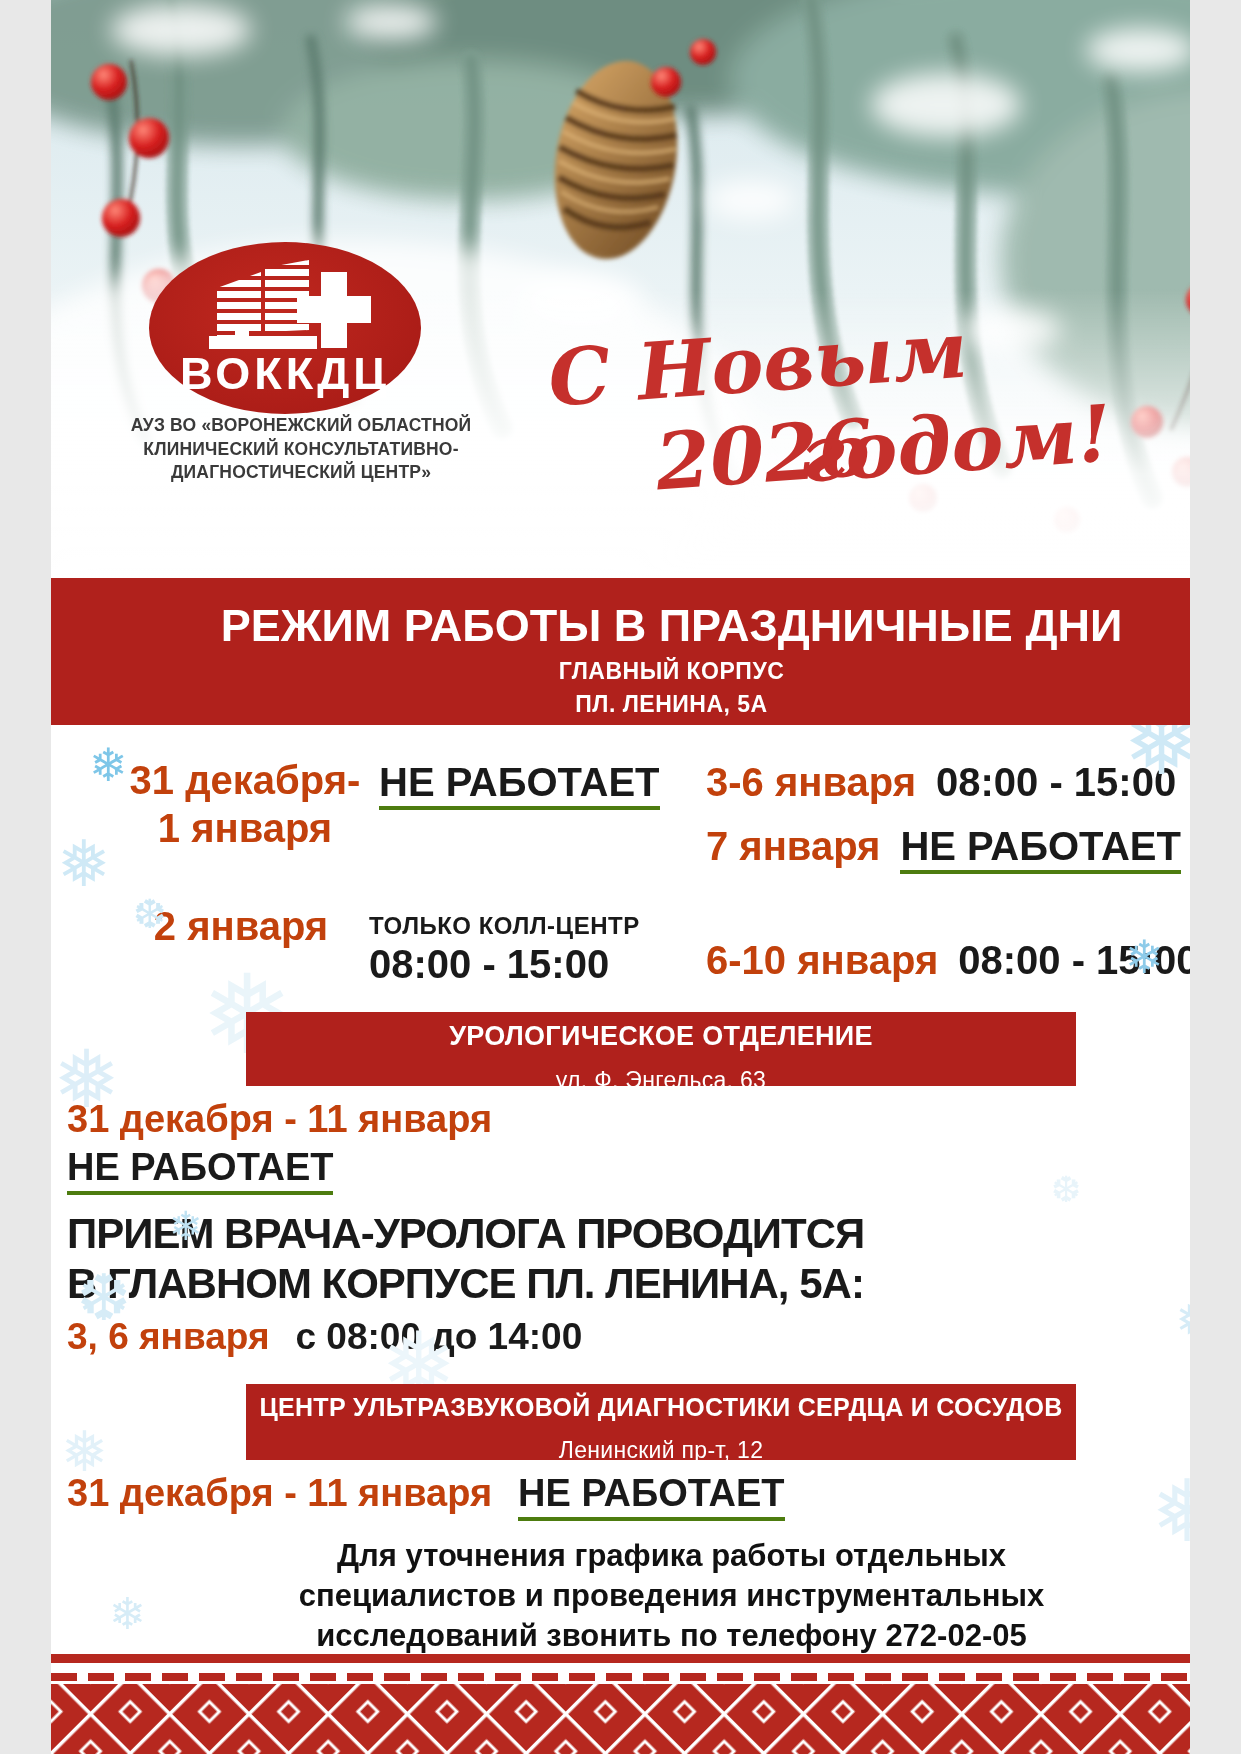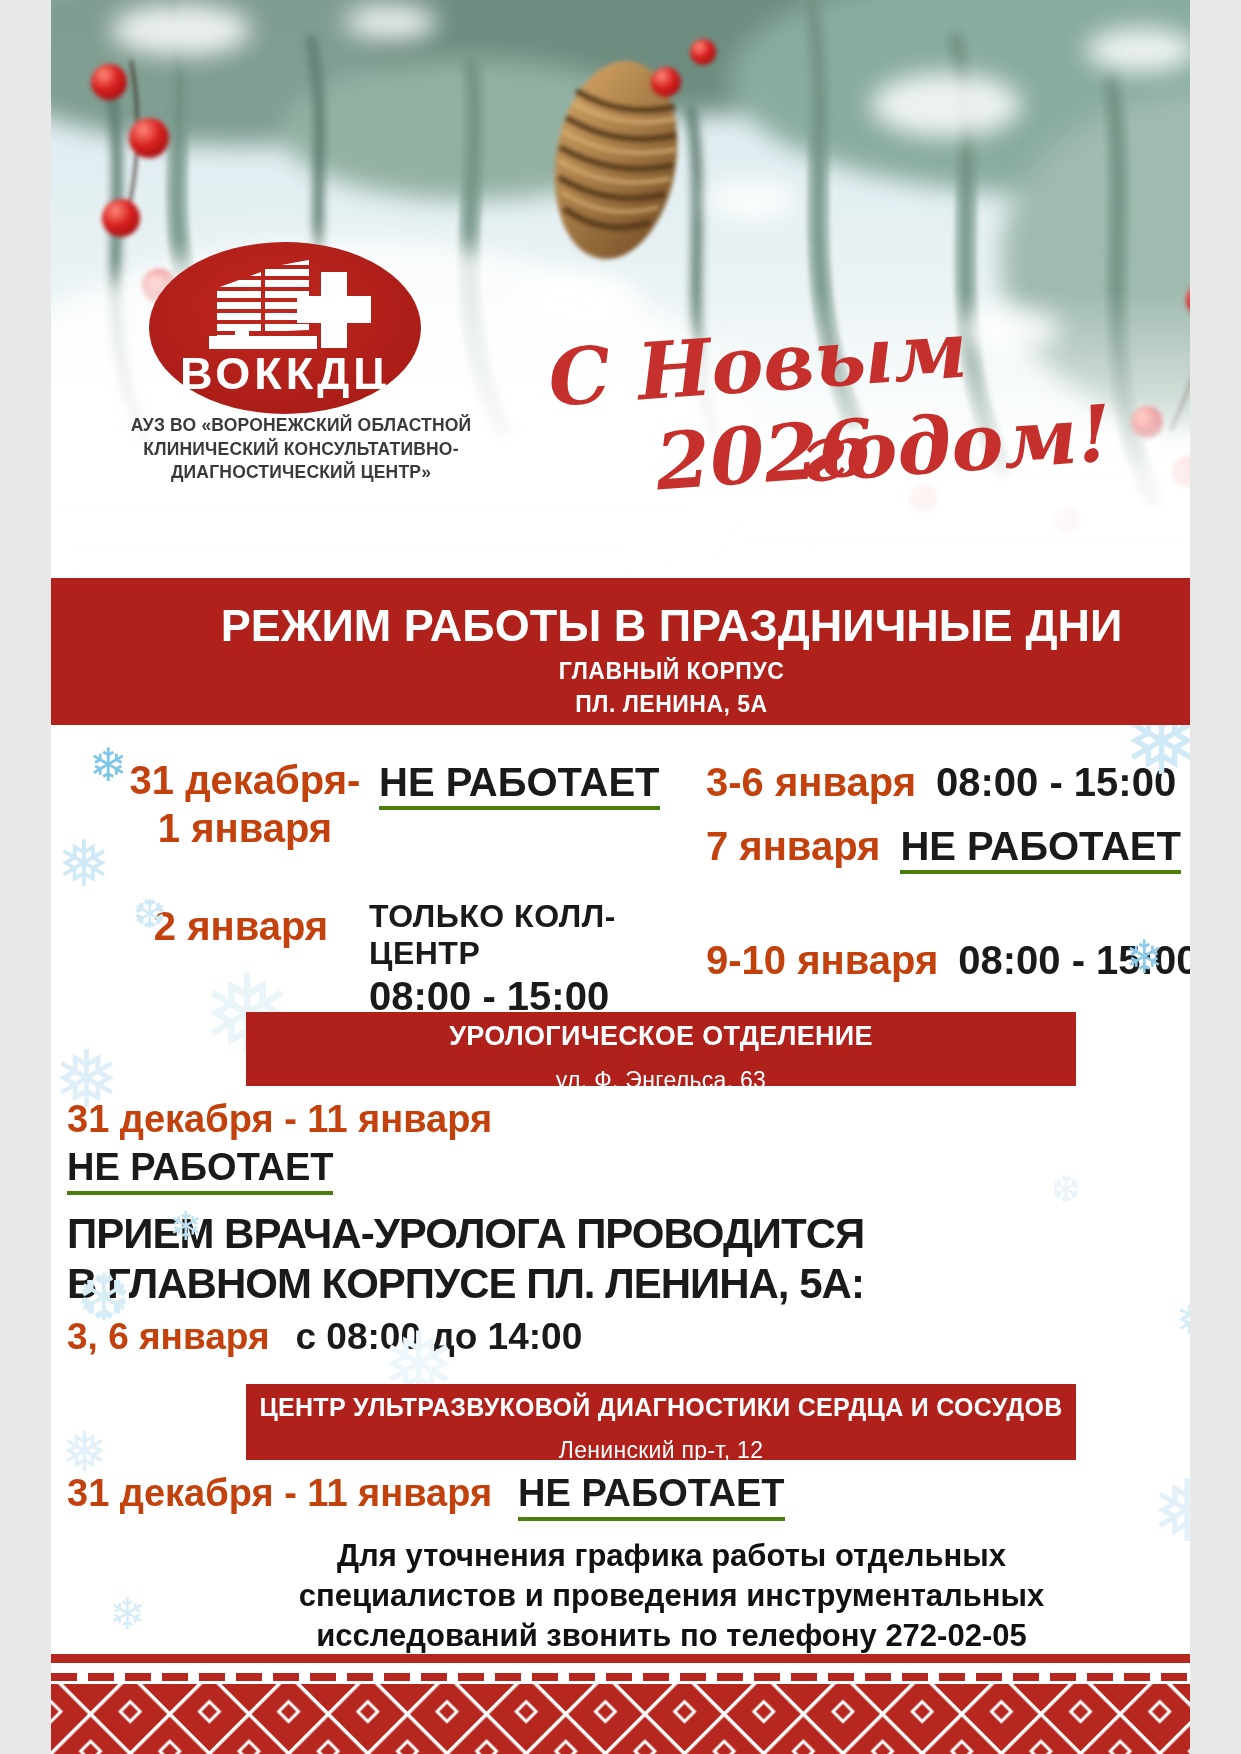--- a/index.html
+++ b/index.html
@@ -42,21 +42,21 @@
   .banner-title{margin-top:22px;font-size:45px;font-weight:700;letter-spacing:0;}
   .banner-sub{font-size:23px;font-weight:700;margin-top:6px;letter-spacing:.5px;}
   
   .red-date{color:#c2410c;font-weight:700;}
   .blk{color:#1a1a1a;font-weight:700;}
   .underlined{display:inline-block;border-bottom:4px solid #4d7c0f;padding-bottom:3px;line-height:1.05;}
   .row-l1-date{position:absolute;left:58px;top:756px;width:272px;text-align:center;font-size:40px;line-height:48px;}
   .row-l1-status{position:absolute;left:328px;top:760px;font-size:40px;}
   .row-l2-date{position:absolute;left:70px;top:904px;width:240px;text-align:center;font-size:40px;}
   .row-l2-info{position:absolute;left:318px;top:898px;width:300px;}
-  .row-l2-note{font-size:32px;letter-spacing:.5px;}
+  .row-l2-note{font-size:24px;letter-spacing:.5px;margin-top:14px;}
   .row-l2-hours{font-size:40px;margin-top:2px;}
   .rrow{position:absolute;display:flex;align-items:baseline;gap:20px;font-size:40px;white-space:nowrap;}
   .rrow.r1{left:655px;top:760px;}
   .rrow.r2{left:655px;top:824px;}
   .rrow.r3{left:655px;top:938px;}
   
   .section-bar{
     position:absolute;left:195px;width:830px;background:#b0211c;color:#fff;
     text-align:center;z-index:2;
   }
@@ -250,21 +250,21 @@
 
   <div class="rrow r1">
     <span class="red-date">3-6 января</span>
     <span class="blk">08:00 - 15:00</span>
   </div>
   <div class="rrow r2">
     <span class="red-date">7 января</span>
     <span class="blk underlined">НЕ РАБОТАЕТ</span>
   </div>
   <div class="rrow r3">
-    <span class="red-date">9-10 января</span>
+    <span class="red-date">6-10 января</span>
     <span class="blk">08:00 - 15:00</span>
   </div>
 
   <div class="section-bar bar-uro">
     <div class="bar-title">УРОЛОГИЧЕСКОЕ ОТДЕЛЕНИЕ</div>
     <div class="bar-addr">ул. Ф. Энгельса, 63</div>
   </div>
   <div class="cline uro-dates red-date">31 декабря - 11 января</div>
   <div class="cline uro-status blk">
     <span class="underlined">НЕ РАБОТАЕТ</span>

